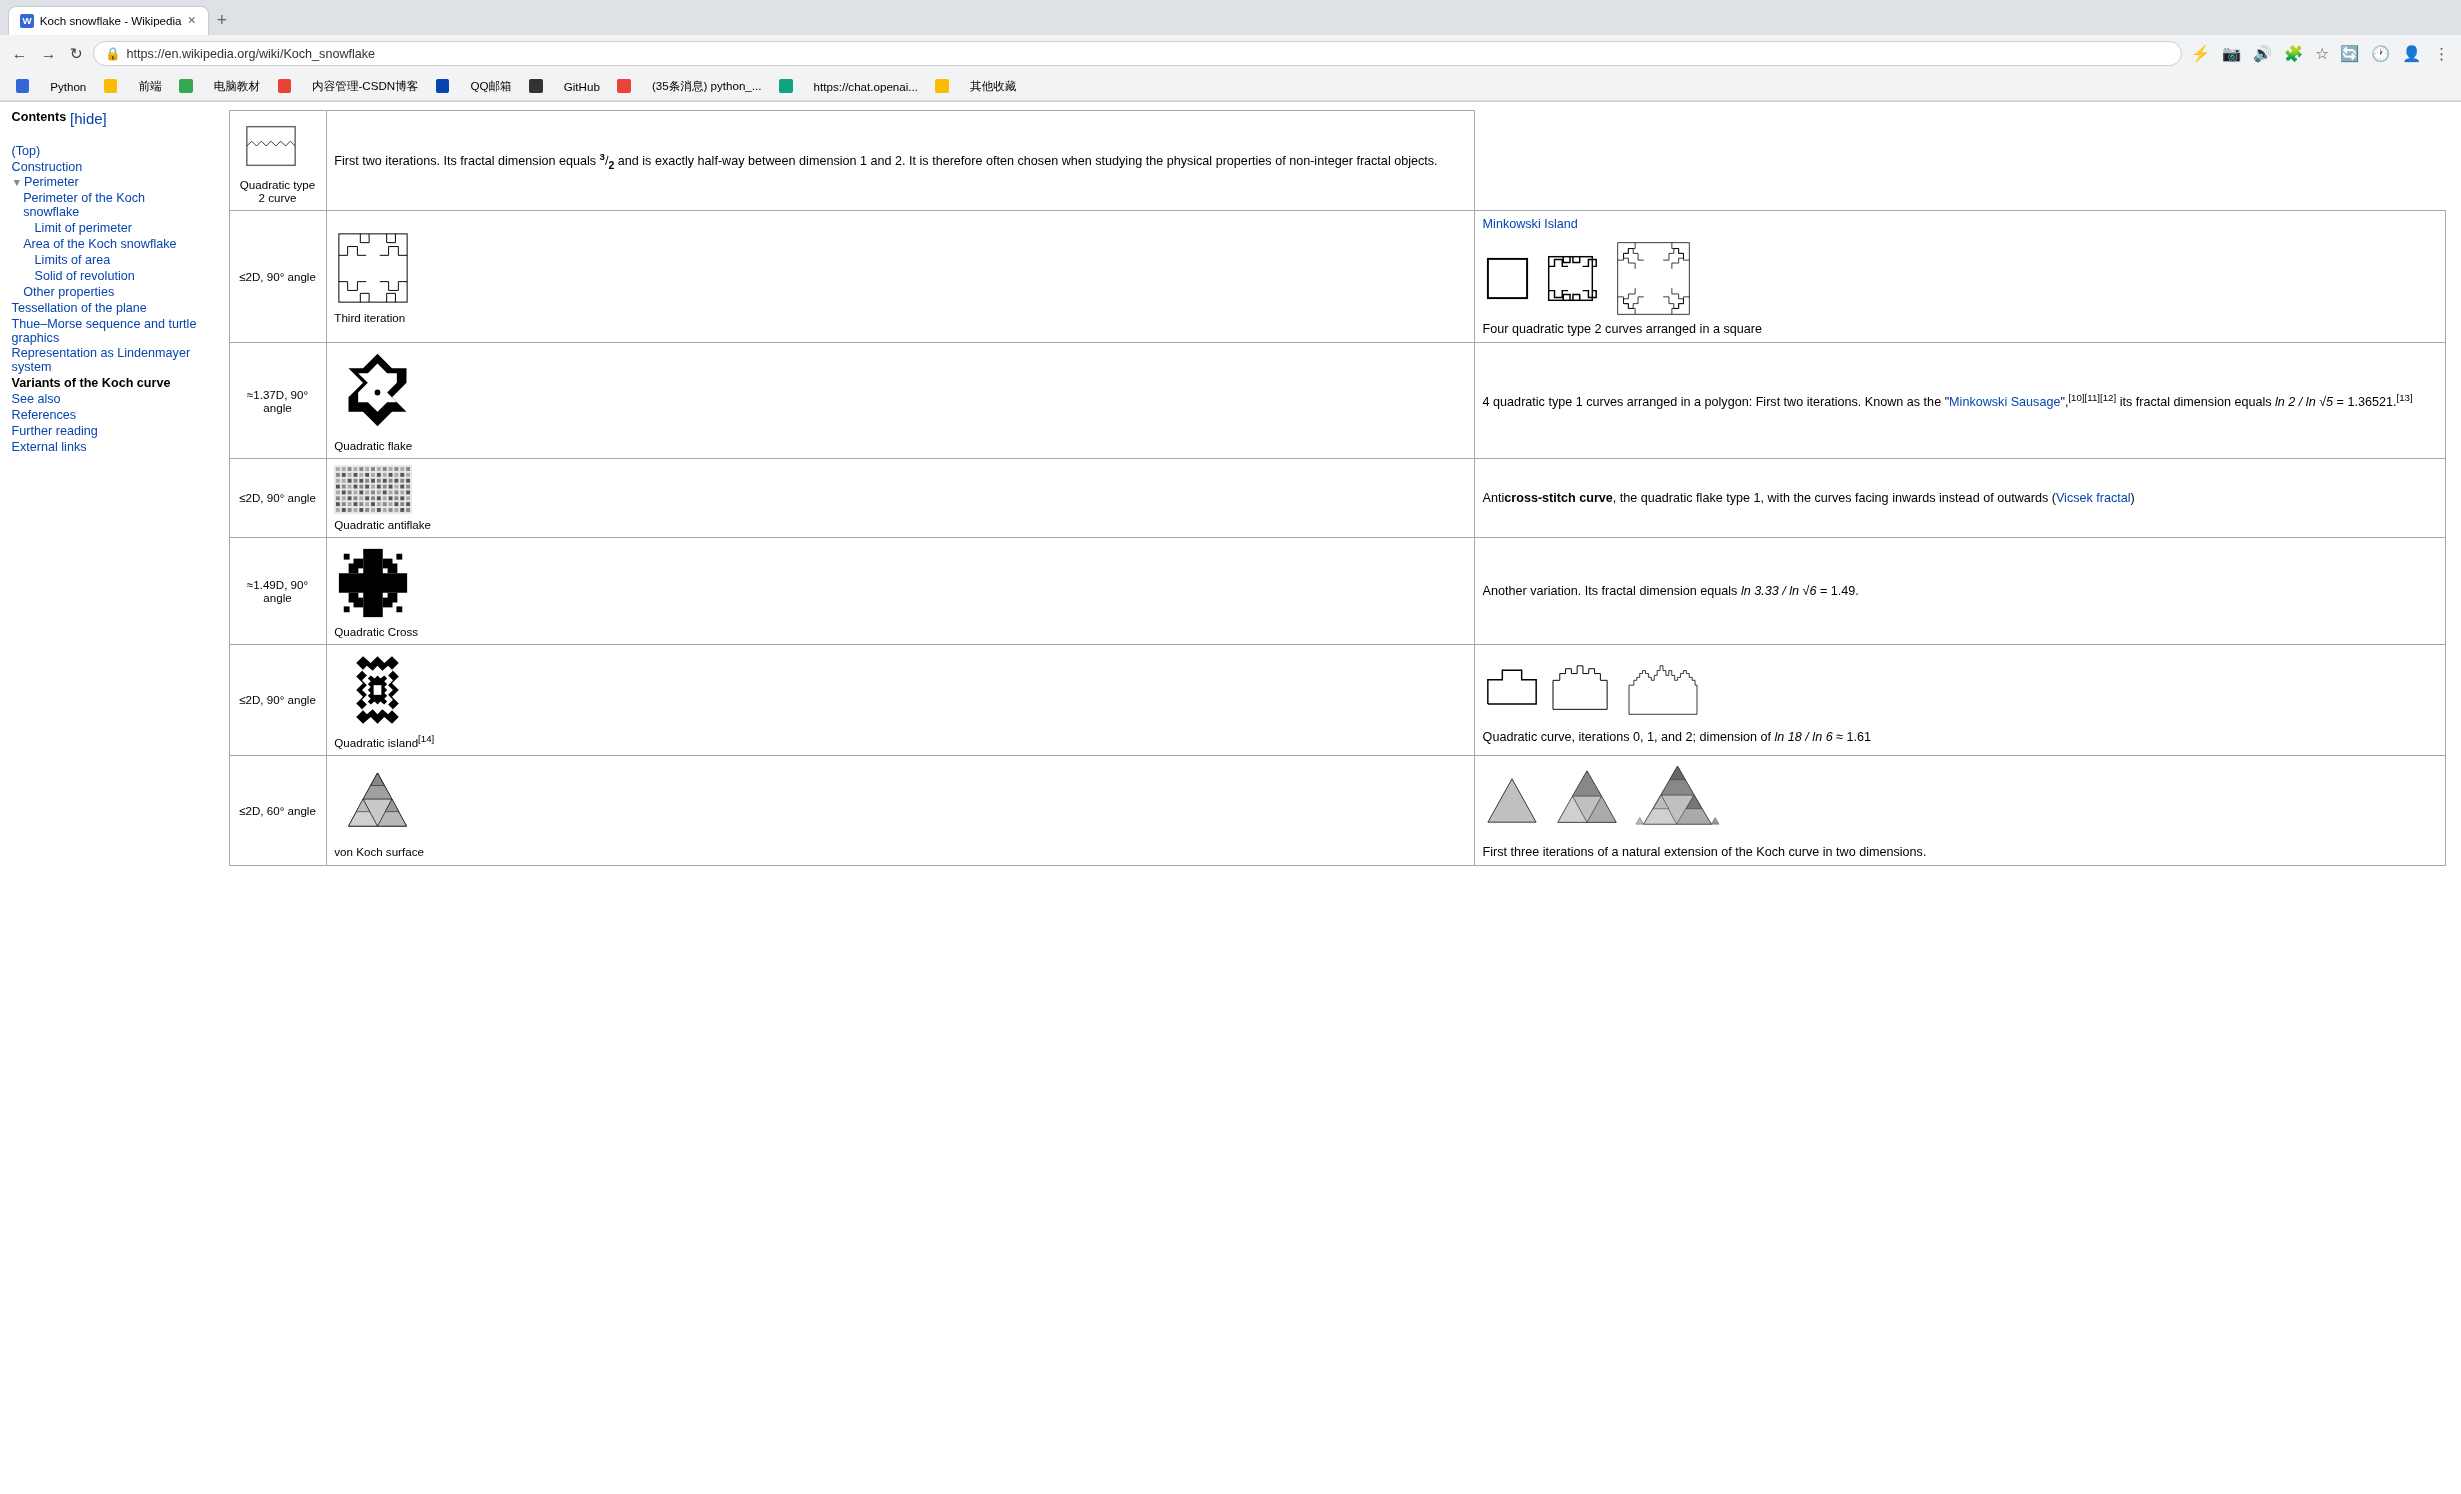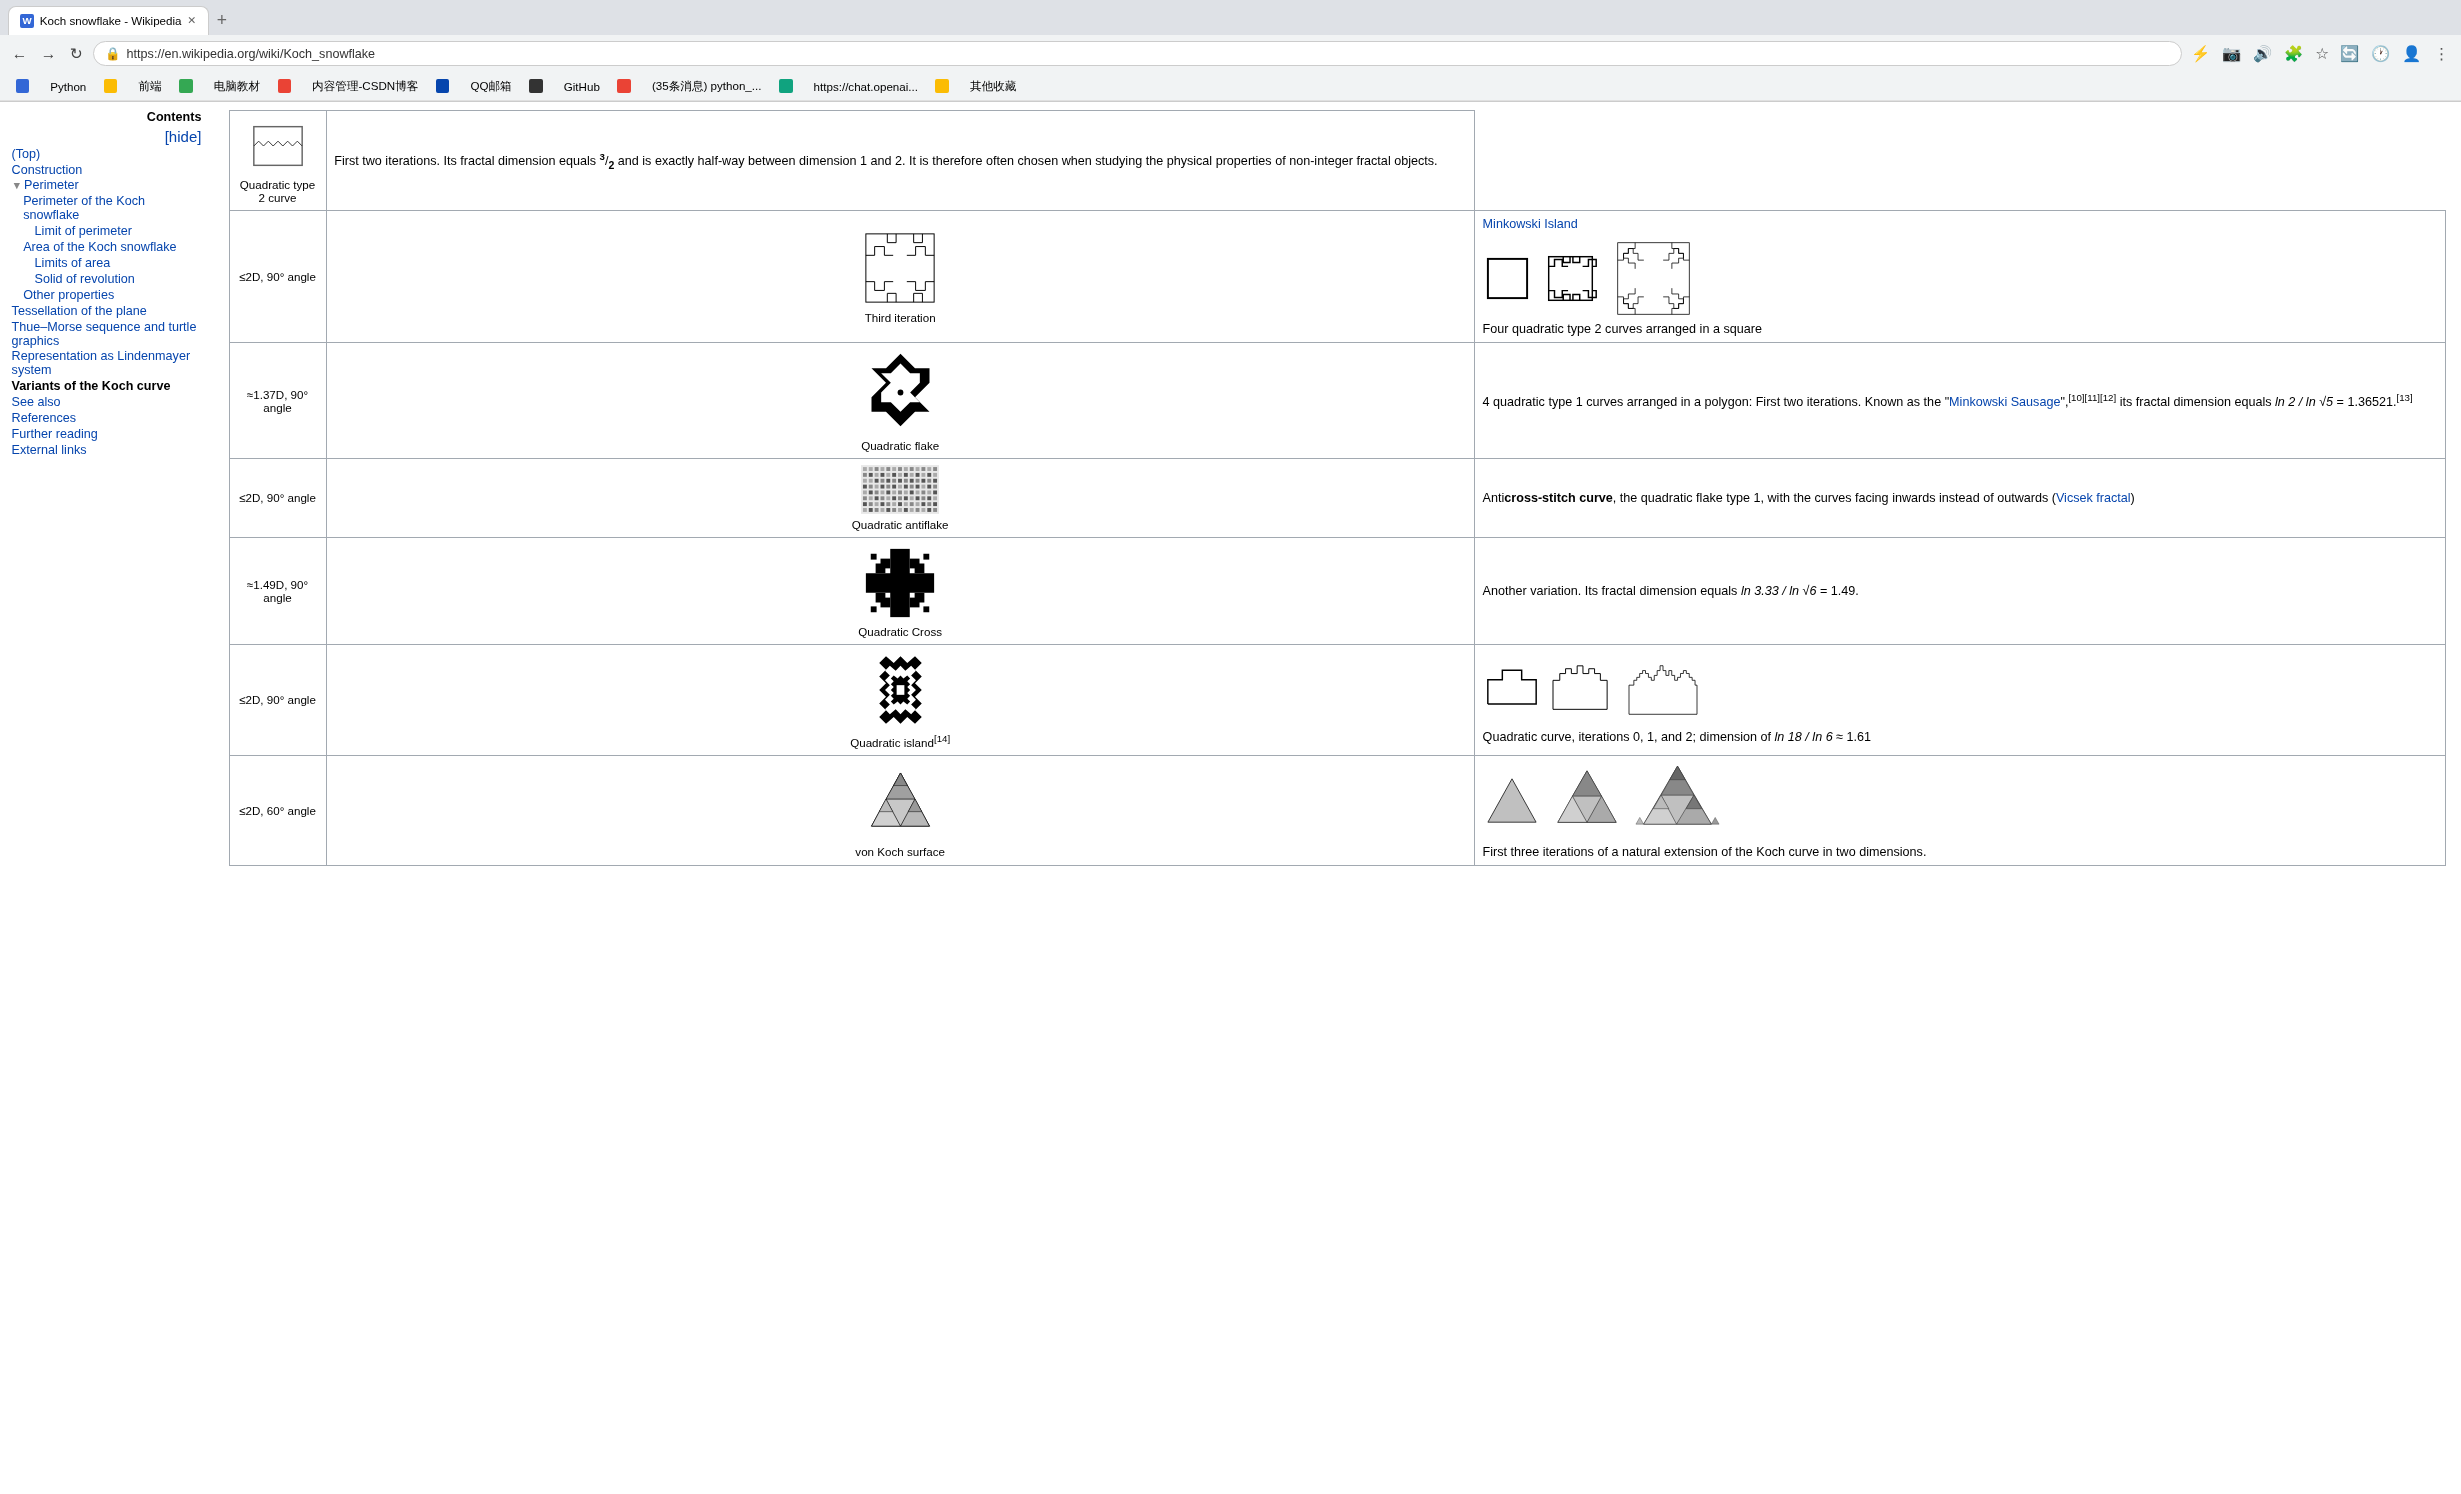--- a/index.html
+++ b/index.html
@@ -40,21 +40,21 @@
     
     .main-content { flex: 1; overflow-y: auto; padding: 7.8px 15.5px; }
 
     
     .wiki-table { border-collapse: collapse; width: 100%; font-size: 12.6px; }
     .wiki-table td, .wiki-table th { border: 1px solid #a2a9b1; padding: 5.8px 7.8px; vertical-align: middle; }
     .cell-dim { text-align: center; font-size: 11.6px; min-width: 78px; }
     .cell-img { text-align: center; min-width: 97px; }
     .cell-desc { font-size: 12.6px; }
     .img-caption { font-size: 11.6px; text-align: center; margin-top: 3.9px; }
-    .img-container { display: flex; flex-direction: column; align-items: center; justify-content: center; }
+    .img-container { display: flex; flex-direction: column; align-items: flex-start; justify-content: center; }
 
     
     svg { display: block; }
 
     a { color: #0645ad; text-decoration: none; }
 
     sup { font-size: 9.7px; }
   </style>
 </head>
 <body>
@@ -127,21 +127,21 @@
     <div class="bookmark-item">
       <span class="bm-icon" style="background:#fbbc04;"></span>
       <span>其他收藏</span>
     </div>
   </div>
 </div>
 
 <div class="page-container">
 
   <div class="sidebar">
-    <div style="display:flex;align-items:flex-end;margin-bottom:2px;flex-direction:column;">
+    <div style="display:flex;align-items:flex-start;margin-bottom:16px;">
       <span class="toc-title">Contents</span>
       <a class="toc-hide">[hide]</a>
     </div>
     <div class="toc-item">
       <a href="#">(Top)</a>
     </div>
     <div class="toc-item">
       <a href="#">Construction</a>
     </div>
     <div class="toc-item" style="display:flex;align-items:center;">

